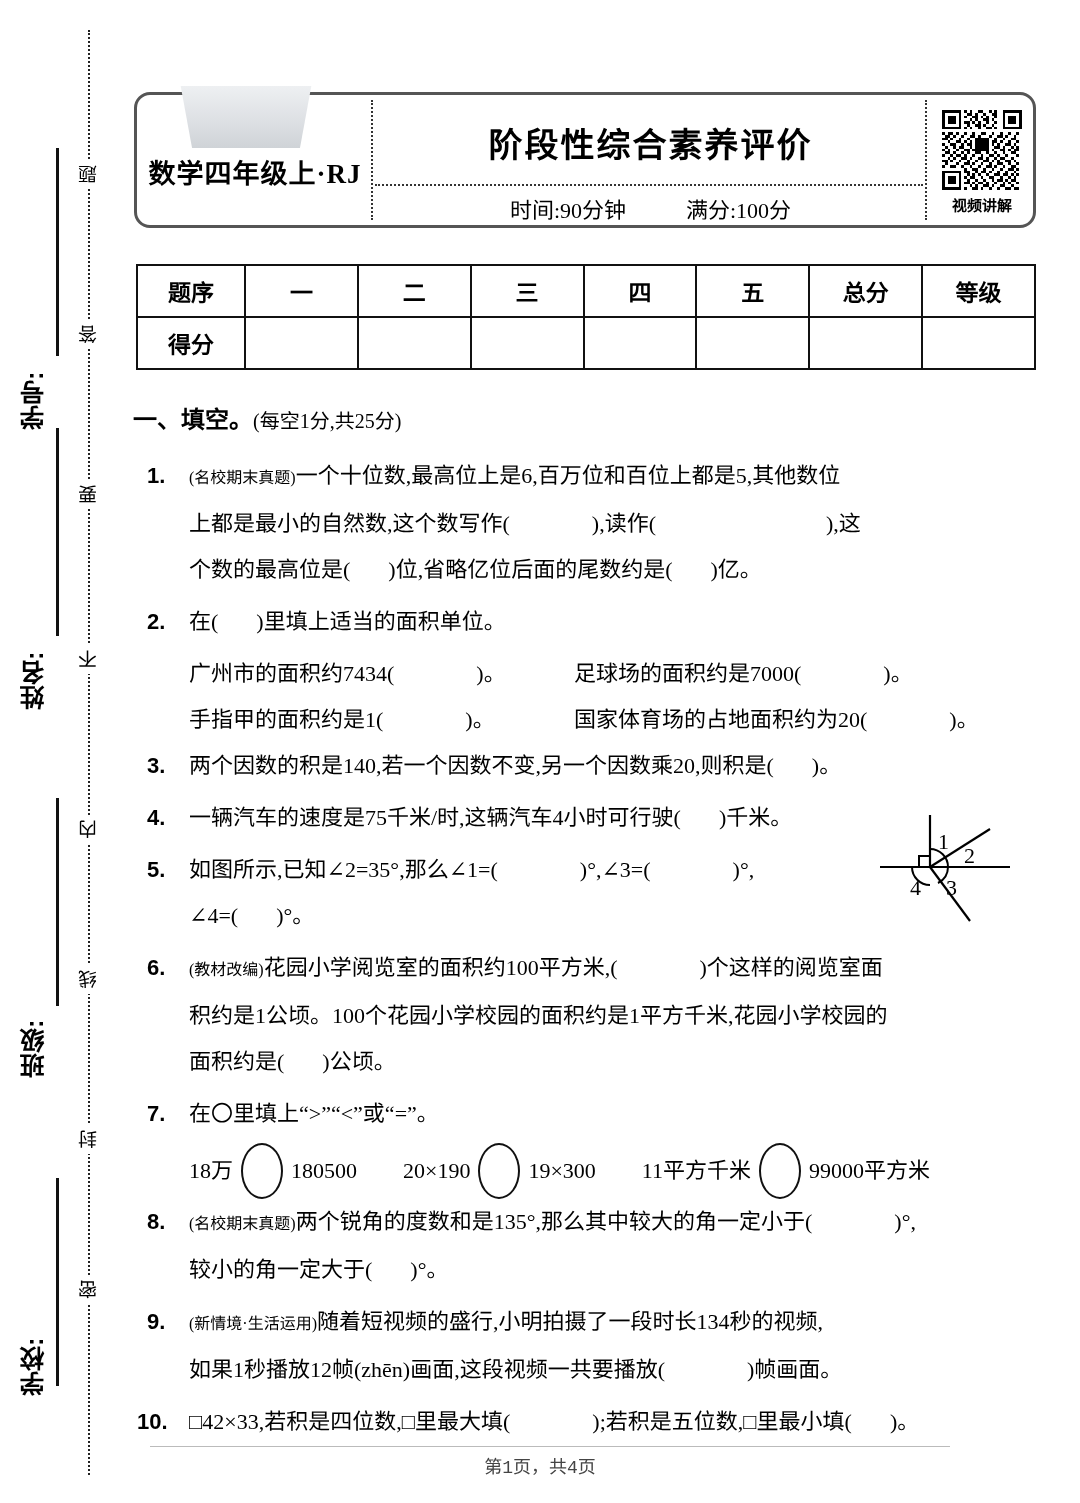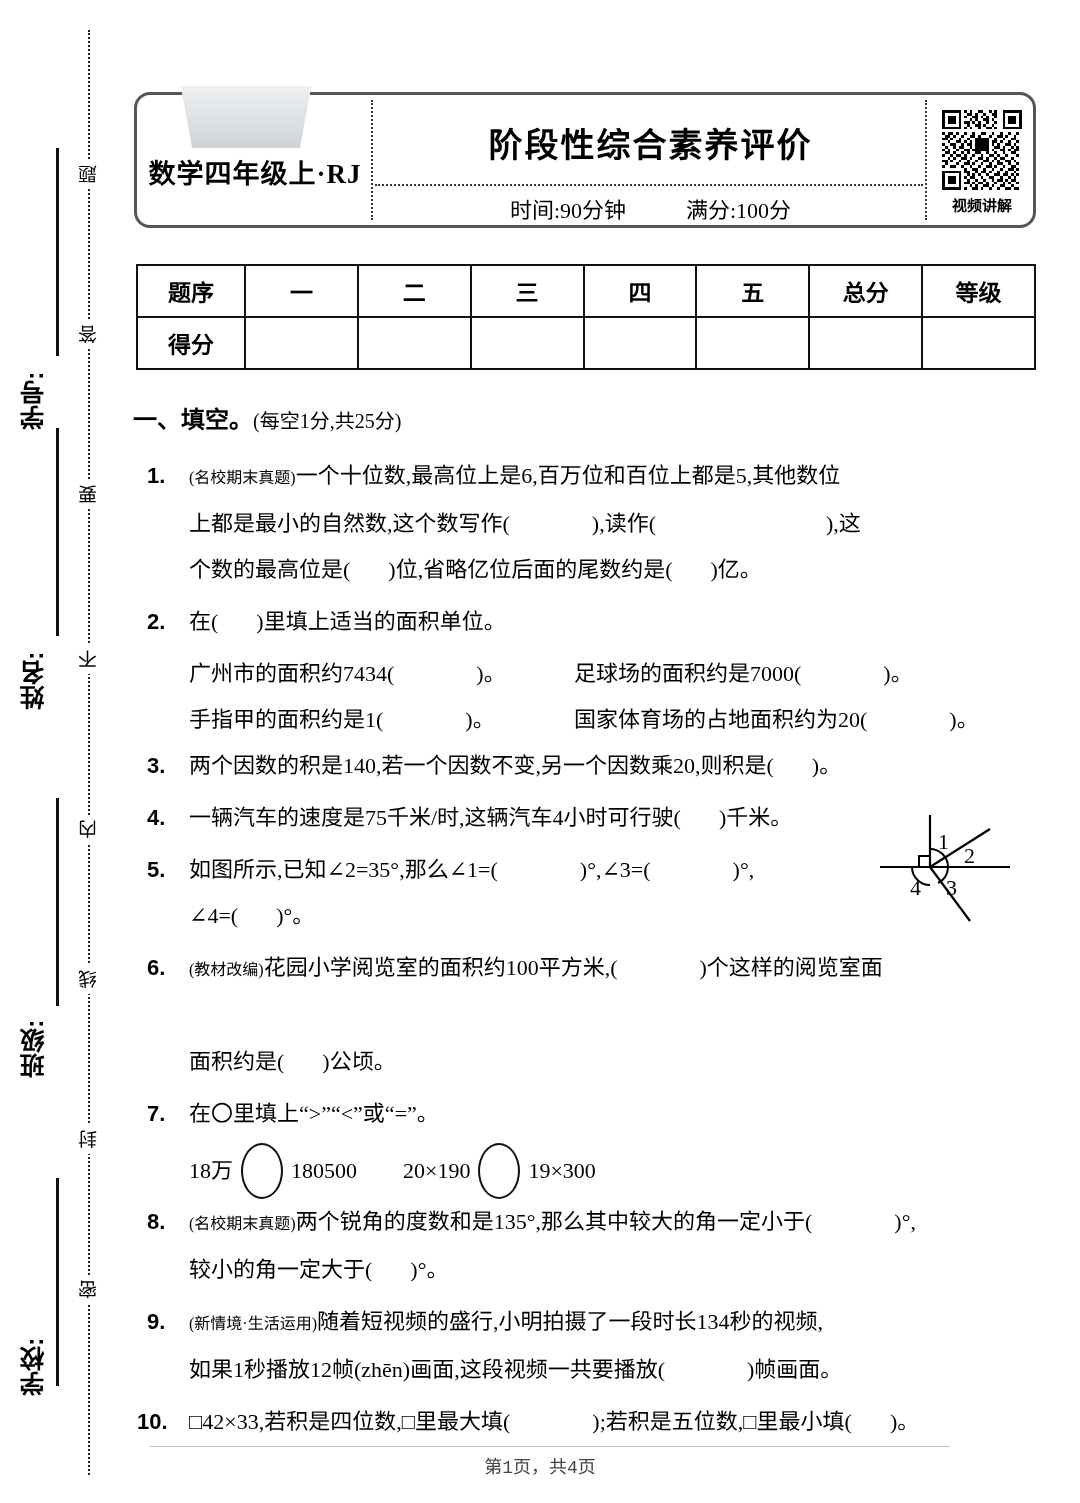--- a/index.html
+++ b/index.html
@@ -605,41 +605,46 @@
       <text x="60" y="40" font-family="Liberation Serif, serif" font-size="22" fill="#000">1</text>
       <text x="86" y="54" font-family="Liberation Serif, serif" font-size="22" fill="#000">2</text>
       <text x="68" y="86" font-family="Liberation Serif, serif" font-size="22" fill="#000">3</text>
       <text x="32" y="86" font-family="Liberation Serif, serif" font-size="22" fill="#000">4</text>
     </svg>
   </div>
 
   <div class="q">
     <span class="q-num">6.</span>
     <span class="tag">(教材改编)</span><span>花园小学阅览室的面积约100平方米,(</span><span class="blank-m"></span><span>)个这样的阅览室面</span><br>
-    <br>
+    <span>积约是1公顷。100个花园小学校园的面积约是1平方千米,花园小学校园的</span><br>
     <span>面积约是(</span><span class="blank-s"></span><span>)公顷。</span>
   </div>
 
   <div class="q">
     <span class="q-num">7.</span>
     <span>在〇里填上“&gt;”“&lt;”或“=”。</span>
   </div>
   <div class="cmp-row">
     <span class="cmp-item">
       <span>18万</span>
       <span class="oval"></span>
       <span>180500</span>
     </span>
     <span class="cmp-gap"></span>
     <span class="cmp-item">
       <span>20×190</span>
       <span class="oval"></span>
       <span>19×300</span>
     </span>
     <span class="cmp-gap"></span>
+    <span class="cmp-item">
+      <span>11平方千米</span>
+      <span class="oval"></span>
+      <span>99000平方米</span>
+    </span>
   </div>
 
   <div class="q">
     <span class="q-num">8.</span>
     <span class="tag">(名校期末真题)</span><span>两个锐角的度数和是135°,那么其中较大的角一定小于(</span><span class="blank-m"></span><span>)°,</span><br>
     <span>较小的角一定大于(</span><span class="blank-s"></span><span>)°。</span>
   </div>
 
   <div class="q">
     <span class="q-num">9.</span>

